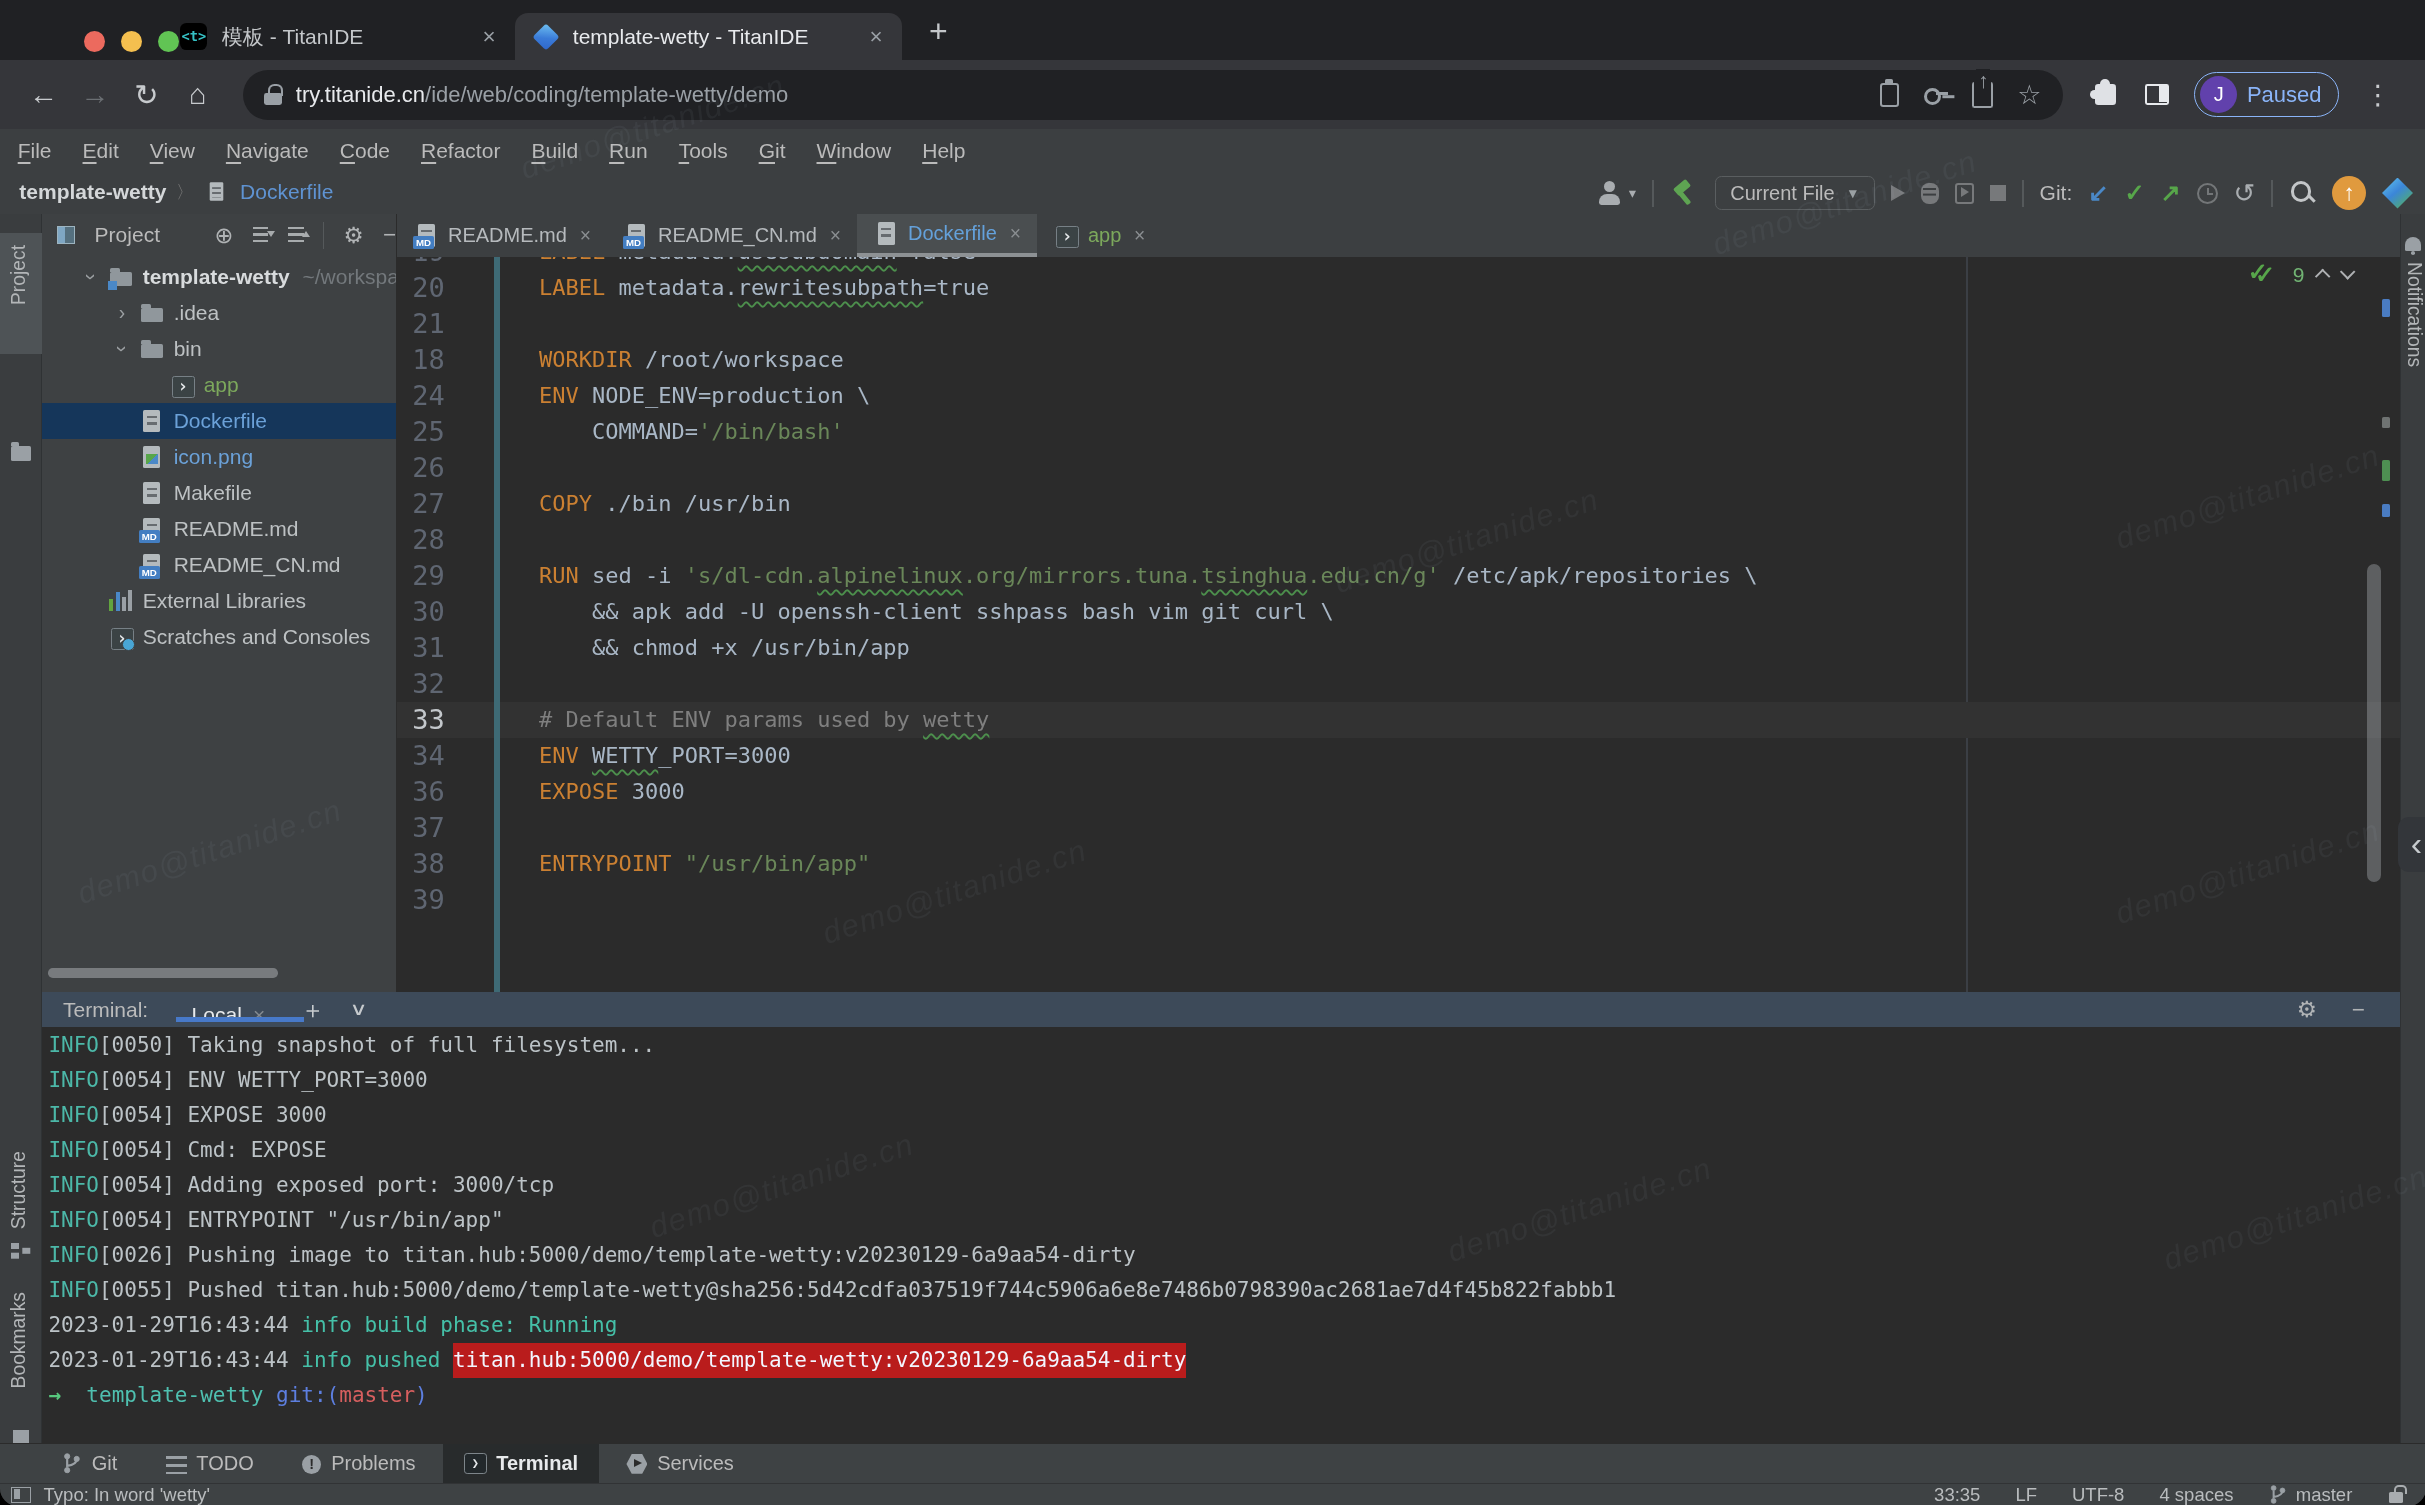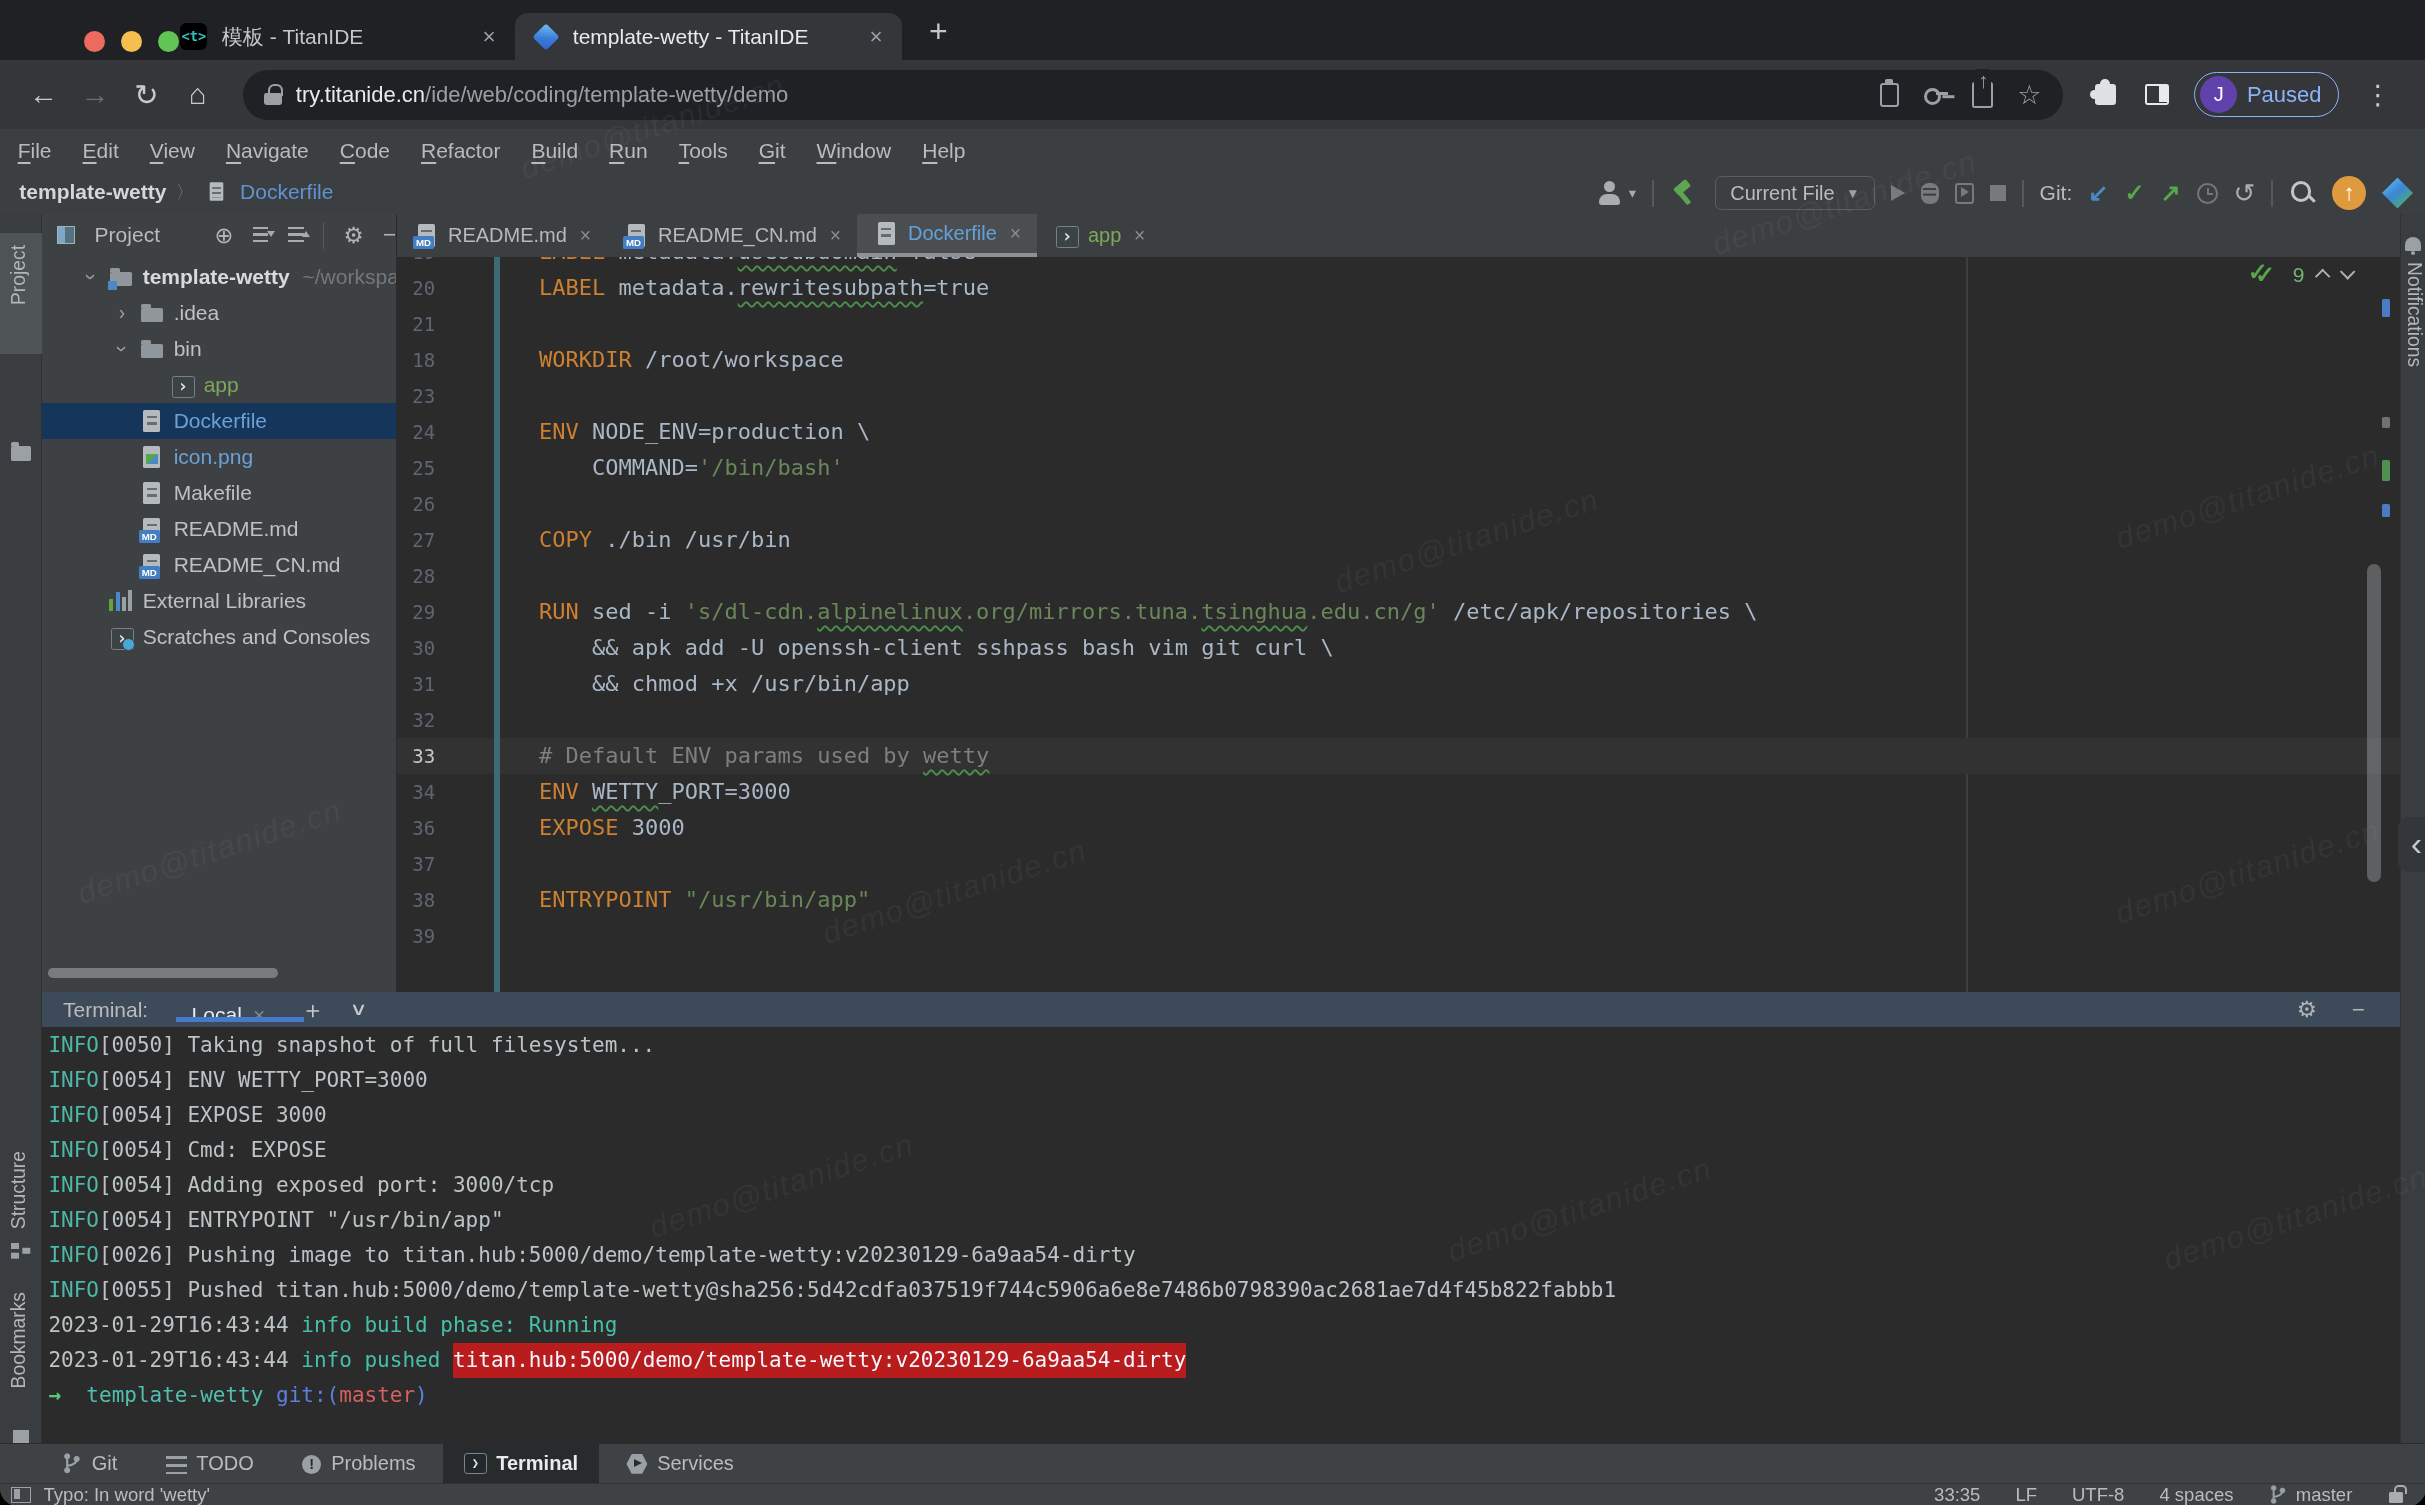--- a/index.html
+++ b/index.html
@@ -142,21 +142,21 @@
   #edittabs{position:absolute;left:0;top:0;width:100%;height:43px;background:#3c3f41;display:flex;z-index:5;}
   .etab{display:flex;align-items:center;gap:8px;padding:0 16px;font-size:20px;color:#b6babd;}
   .etab.active{background:#4a4e50;border-bottom:4px solid #8d9194;color:#64a1db;}
   .etab .tx.blue{color:#64a1db;} .etab .tx.green{color:#7ca85c;}
   .etab .x{color:#8a8e91;margin-left:4.8px;font-size:19.3px;}
   #marginguide{position:absolute;left:1569px;top:43px;bottom:0;width:1.6px;background:#3b3f45;z-index:1;}
   #changebar{position:absolute;left:97px;top:43px;bottom:0;width:5.6px;background:#3e6a75;z-index:3;}
   #codearea{position:absolute;left:0;top:20px;width:100%;z-index:2;}
   .code-line{display:flex;height:36px;align-items:center;font:22px/36px "DejaVu Sans Mono",monospace;white-space:pre;}
   .code-line.current{background:#323232;}
-  .code-line .ln{width:84px;padding-left:15.3px;flex:none;color:#5f6672;font-size:19px;}
+  .code-line .ln{width:84px;padding-left:15.3px;flex:none;color:#5f6672;font-size:27px;}
   .code-line.current .ln{color:#c3c7cb;}
   .code-line .ct{margin-left:58px;}
   .sg.kw{color:#cb8032;} .sg.pl{color:#a9b7c6;} .sg.str{color:#6a8759;} .sg.cmt{color:#7f7f7f;}
   .sg.typo{text-decoration:underline;text-decoration-style:wavy;text-decoration-color:#4c8f4c;text-decoration-thickness:1.6px;text-underline-offset:6.4px;}
   #inspectwidget{position:absolute;right:47px;top:47px;display:flex;align-items:center;gap:13px;z-index:6;}
   .dblcheck{position:relative;width:32px;height:27px;}
   .dblcheck::before{content:"✓";position:absolute;left:0;top:-3.2px;color:#57a64a;font-size:24px;font-weight:bold;}
   .dblcheck::after{content:"✓";position:absolute;left:7.2px;top:0;color:#57a64a;font-size:24px;font-weight:bold;}
   .inspnum{color:#71b373;font-size:21px;}
   .mchev{width:11.3px;height:11.3px;border-left:2.4px solid #afb1b3;border-top:2.4px solid #afb1b3;}
@@ -445,21 +445,20 @@
           <span class="tx green">app</span>
           <span class="x">×</span>
         </div>
       </div>
     <div id="changebar"></div>
     <div id="codearea">
         <div class="code-line"><span class="ln">19</span><span class="ct"><span class="sg kw">LABEL</span><span class="sg pl"> metadata.</span><span class="sg pl typo">usesubdomain</span><span class="sg pl">=false</span></span></div>
         <div class="code-line"><span class="ln">20</span><span class="ct"><span class="sg kw">LABEL</span><span class="sg pl"> metadata.</span><span class="sg pl typo">rewritesubpath</span><span class="sg pl">=true</span></span></div>
         <div class="code-line"><span class="ln">21</span><span class="ct"></span></div>
         <div class="code-line"><span class="ln">18</span><span class="ct"><span class="sg kw">WORKDIR</span><span class="sg pl"> /root/workspace</span></span></div>
-        <div class="code-line"><span class="ln">23</span><span class="ct"></span></div>
         <div class="code-line"><span class="ln">24</span><span class="ct"><span class="sg kw">ENV</span><span class="sg pl"> NODE_ENV=production \</span></span></div>
         <div class="code-line"><span class="ln">25</span><span class="ct"><span class="sg pl">    COMMAND=</span><span class="sg str">'/bin/bash'</span></span></div>
         <div class="code-line"><span class="ln">26</span><span class="ct"></span></div>
         <div class="code-line"><span class="ln">27</span><span class="ct"><span class="sg kw">COPY</span><span class="sg pl"> ./bin /usr/bin</span></span></div>
         <div class="code-line"><span class="ln">28</span><span class="ct"></span></div>
         <div class="code-line"><span class="ln">29</span><span class="ct"><span class="sg kw">RUN</span><span class="sg pl"> sed -i </span><span class="sg str">'s/dl-cdn.</span><span class="sg str typo">alpinelinux</span><span class="sg str">.org/mirrors.tuna.</span><span class="sg str typo">tsinghua</span><span class="sg str">.edu.cn/g'</span><span class="sg pl"> /etc/apk/repositories \</span></span></div>
         <div class="code-line"><span class="ln">30</span><span class="ct"><span class="sg pl">    &amp;&amp; apk add -U openssh-client sshpass bash vim git curl \</span></span></div>
         <div class="code-line"><span class="ln">31</span><span class="ct"><span class="sg pl">    &amp;&amp; chmod +x /usr/bin/app</span></span></div>
         <div class="code-line"><span class="ln">32</span><span class="ct"></span></div>
         <div class="code-line current"><span class="ln">33</span><span class="ct"><span class="sg cmt"># Default ENV params used by </span><span class="sg cmt typo">wetty</span></span></div>

